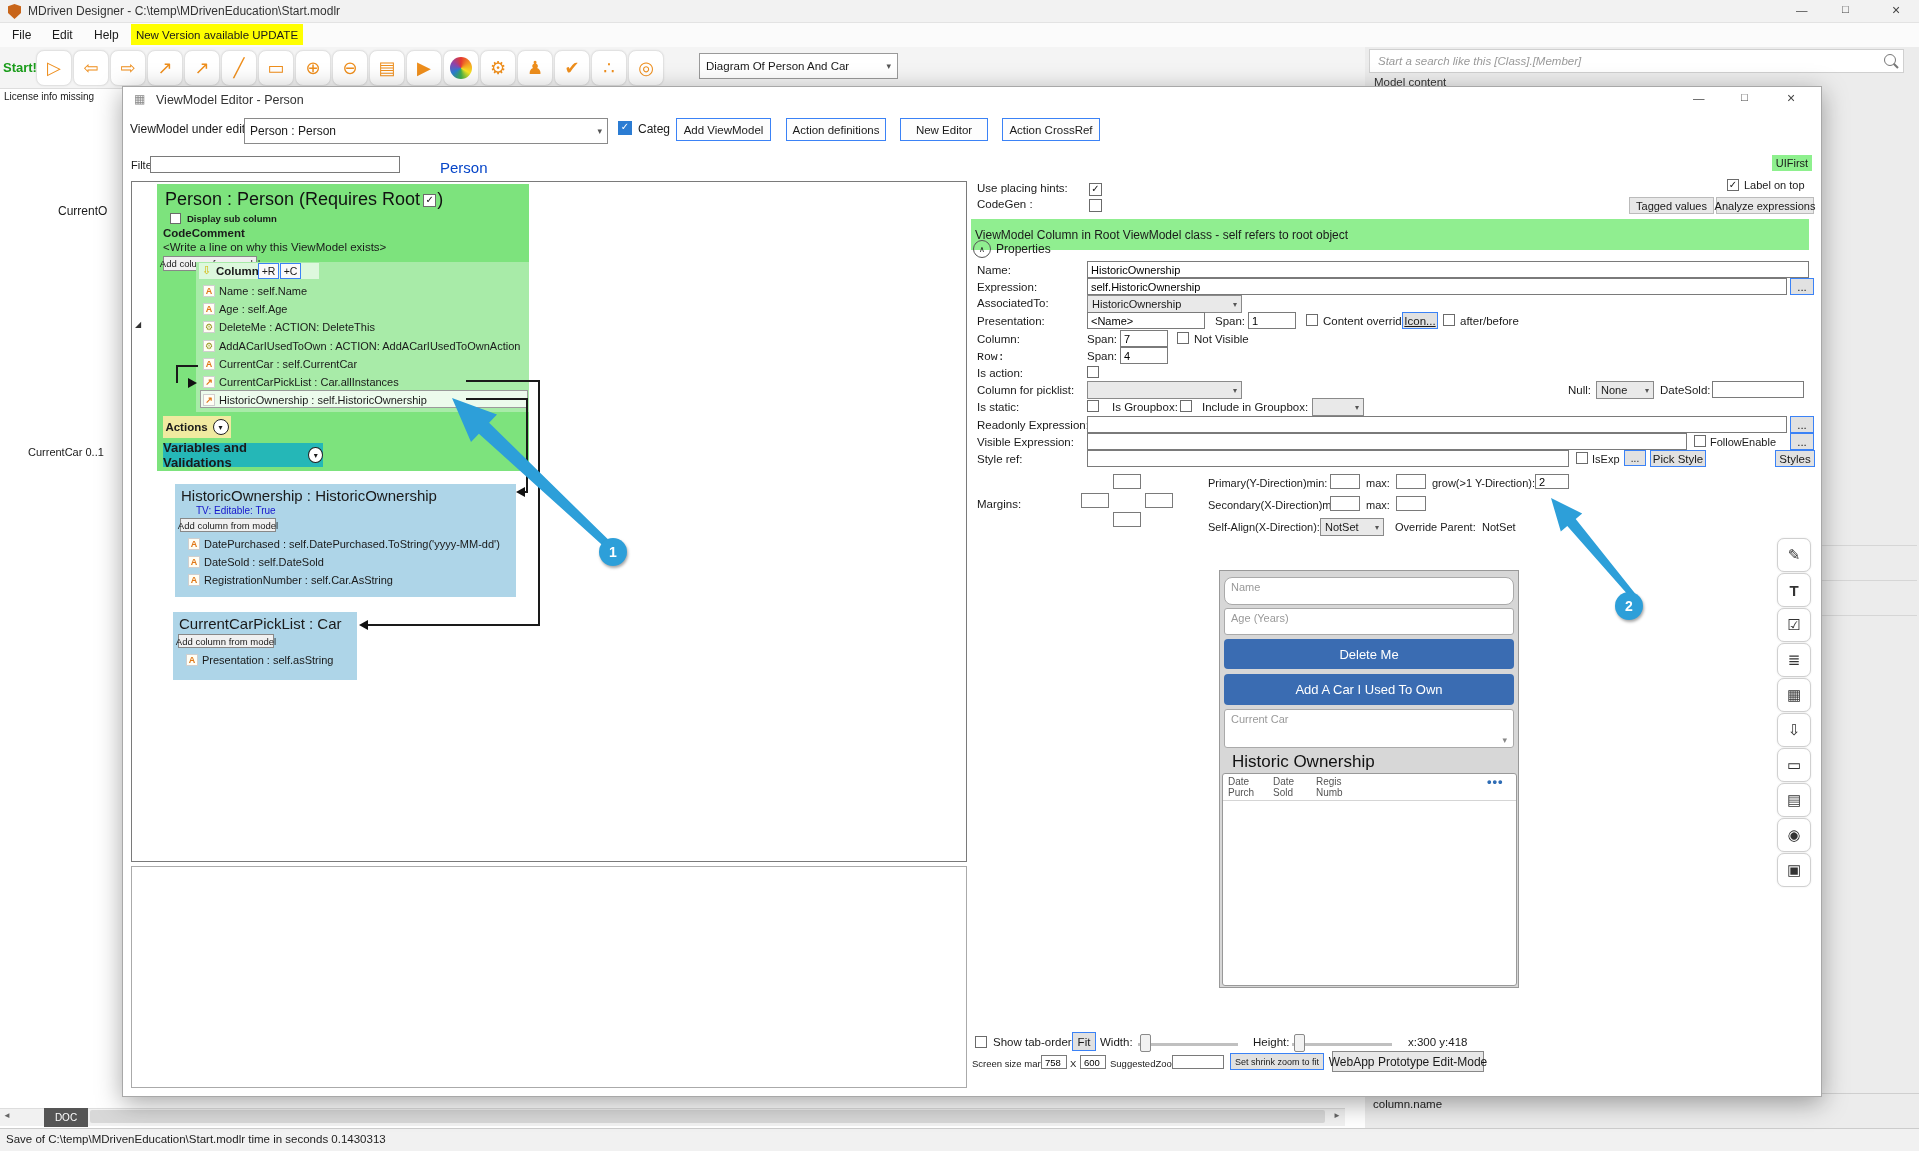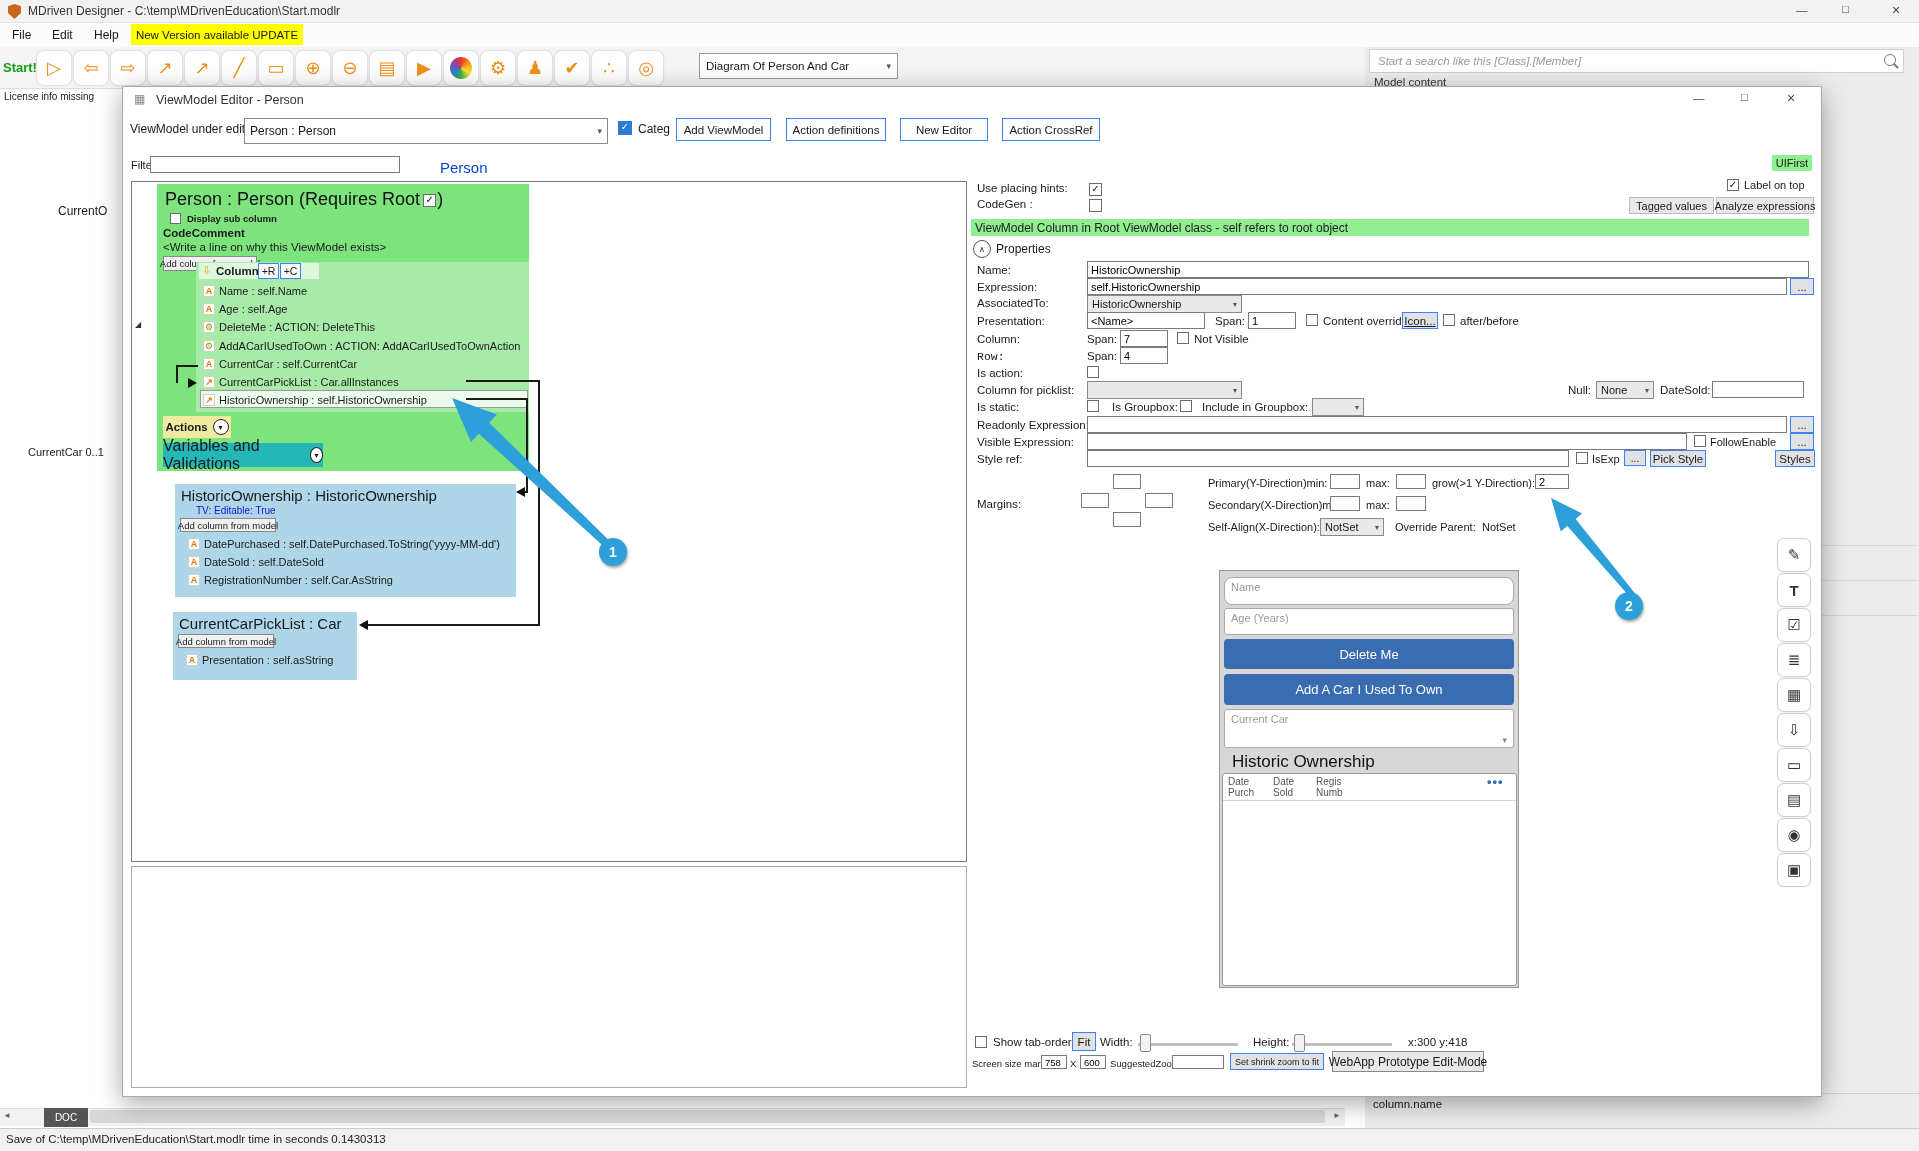--- a/index.html
+++ b/index.html
@@ -238,21 +238,21 @@
     <span>HistoricOwnership : self.HistoricOwnership</span>
     </div>
 
   <div class="abs" style="left:163px;top:416px;width:68px;height:22px;background:#f0eaa0;display:flex;align-items:center;justify-content:center;">
     <span style="font-size:11.5px;font-weight:bold;">Actions</span>
     <span class="circbtn">
         <span>▾</span>
       </span>
   </div>
   <div class="abs" style="left:163px;top:443px;width:160px;height:24px;background:#25b7b7;display:flex;align-items:center;justify-content:center;">
-    <span style="font-size:16px;font-weight:normal;">Variables and Validations</span>
+    <span style="font-size:13px;font-weight:bold;">Variables and Validations</span>
     <span class="circbtn">
         <span>▾</span>
       </span>
   </div>
 
   <div class="abs" style="left:175px;top:484px;width:341px;height:113px;background:#aed5e8;"></div>
   <div class="txt" style="left:181px;top:487px;font-size:15px;">HistoricOwnership : HistoricOwnership</div>
   <div class="txt" style="left:196px;top:505px;font-size:10px;color:#1515cc;">TV: Editable: True</div>
   <div class="btn" style="left:180px;top:518px;width:96px;height:14px;font-size:9.5px;background:#f0f0f0;border-color:#888;">
       <span>Add column from model</span>
@@ -304,21 +304,21 @@
     </div>
   <div class="cb" style="left:1727px;top:179px;"><span>✓</span></div>
   <div class="txt" style="left:1744px;top:179px;font-size:11px;">Label on top</div>
   <div class="btn" style="left:1629px;top:197px;width:85px;height:17px;font-size:11px;background:#e8e8e8;border-color:#bbb;">
       <span>Tagged values</span>
     </div>
   <div class="btn" style="left:1716px;top:197px;width:98px;height:17px;font-size:11px;background:#e8e8e8;border-color:#bbb;">
       <span>Analyze expressions</span>
     </div>
 
-  <div class="abs" style="left:971px;top:219px;width:838px;height:17px;background:#90ee90;display:flex;align-items:center;">
+  <div class="abs" style="left:971px;top:219px;width:838px;height:31px;background:#90ee90;display:flex;align-items:center;">
     <span style="font-size:12px;padding-left:4px;white-space:nowrap;">ViewModel Column in Root ViewModel class - self refers to root object</span>
     </div>
   <div class="abs" style="left:973px;top:240px;width:16px;height:16px;border:1px solid #555;border-radius:50%;display:flex;align-items:center;justify-content:center;">
     <span style="font-size:8px;">∧</span>
     </div>
   <div class="txt" style="left:996px;top:242px;font-size:12px;">Properties</div>
 
   <div class="txt" style="left:977px;top:264px;">Name:</div>
   <input class="inp" style="left: 1087px; top: 261px; width: 722px; height: 17px;" value="HistoricOwnership">
   <div class="txt" style="left:977px;top:281px;">Expression:</div>

